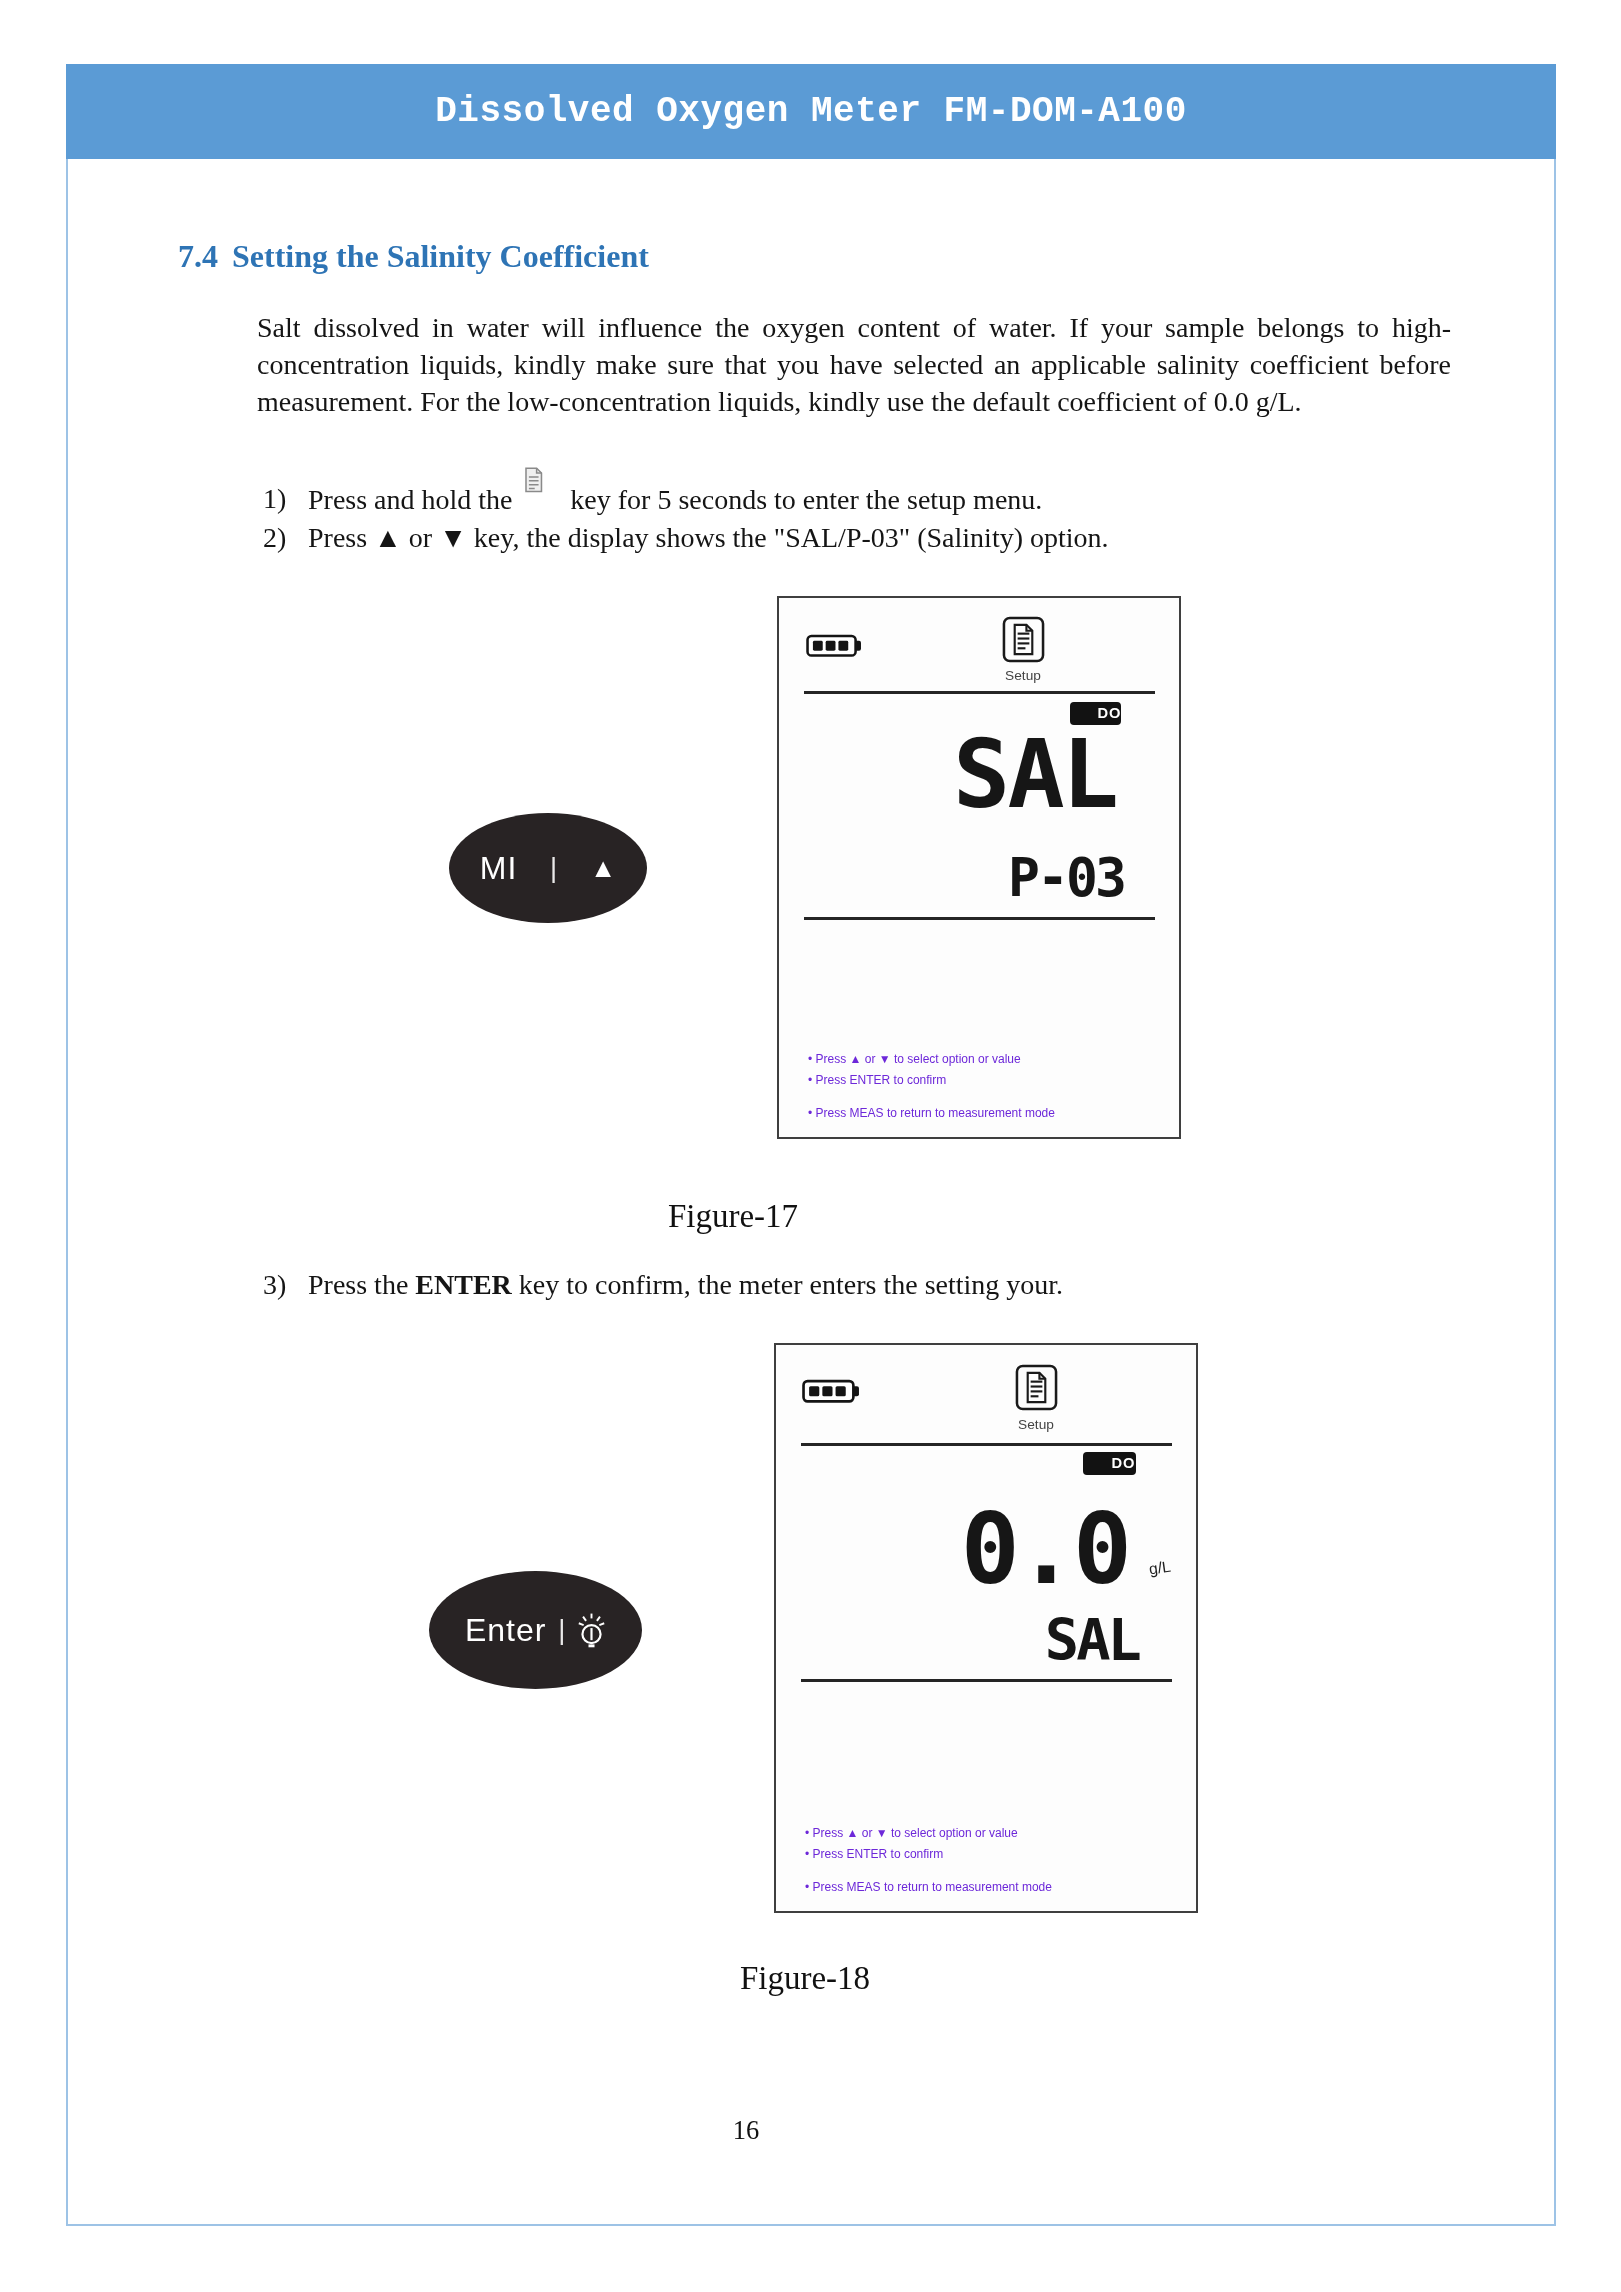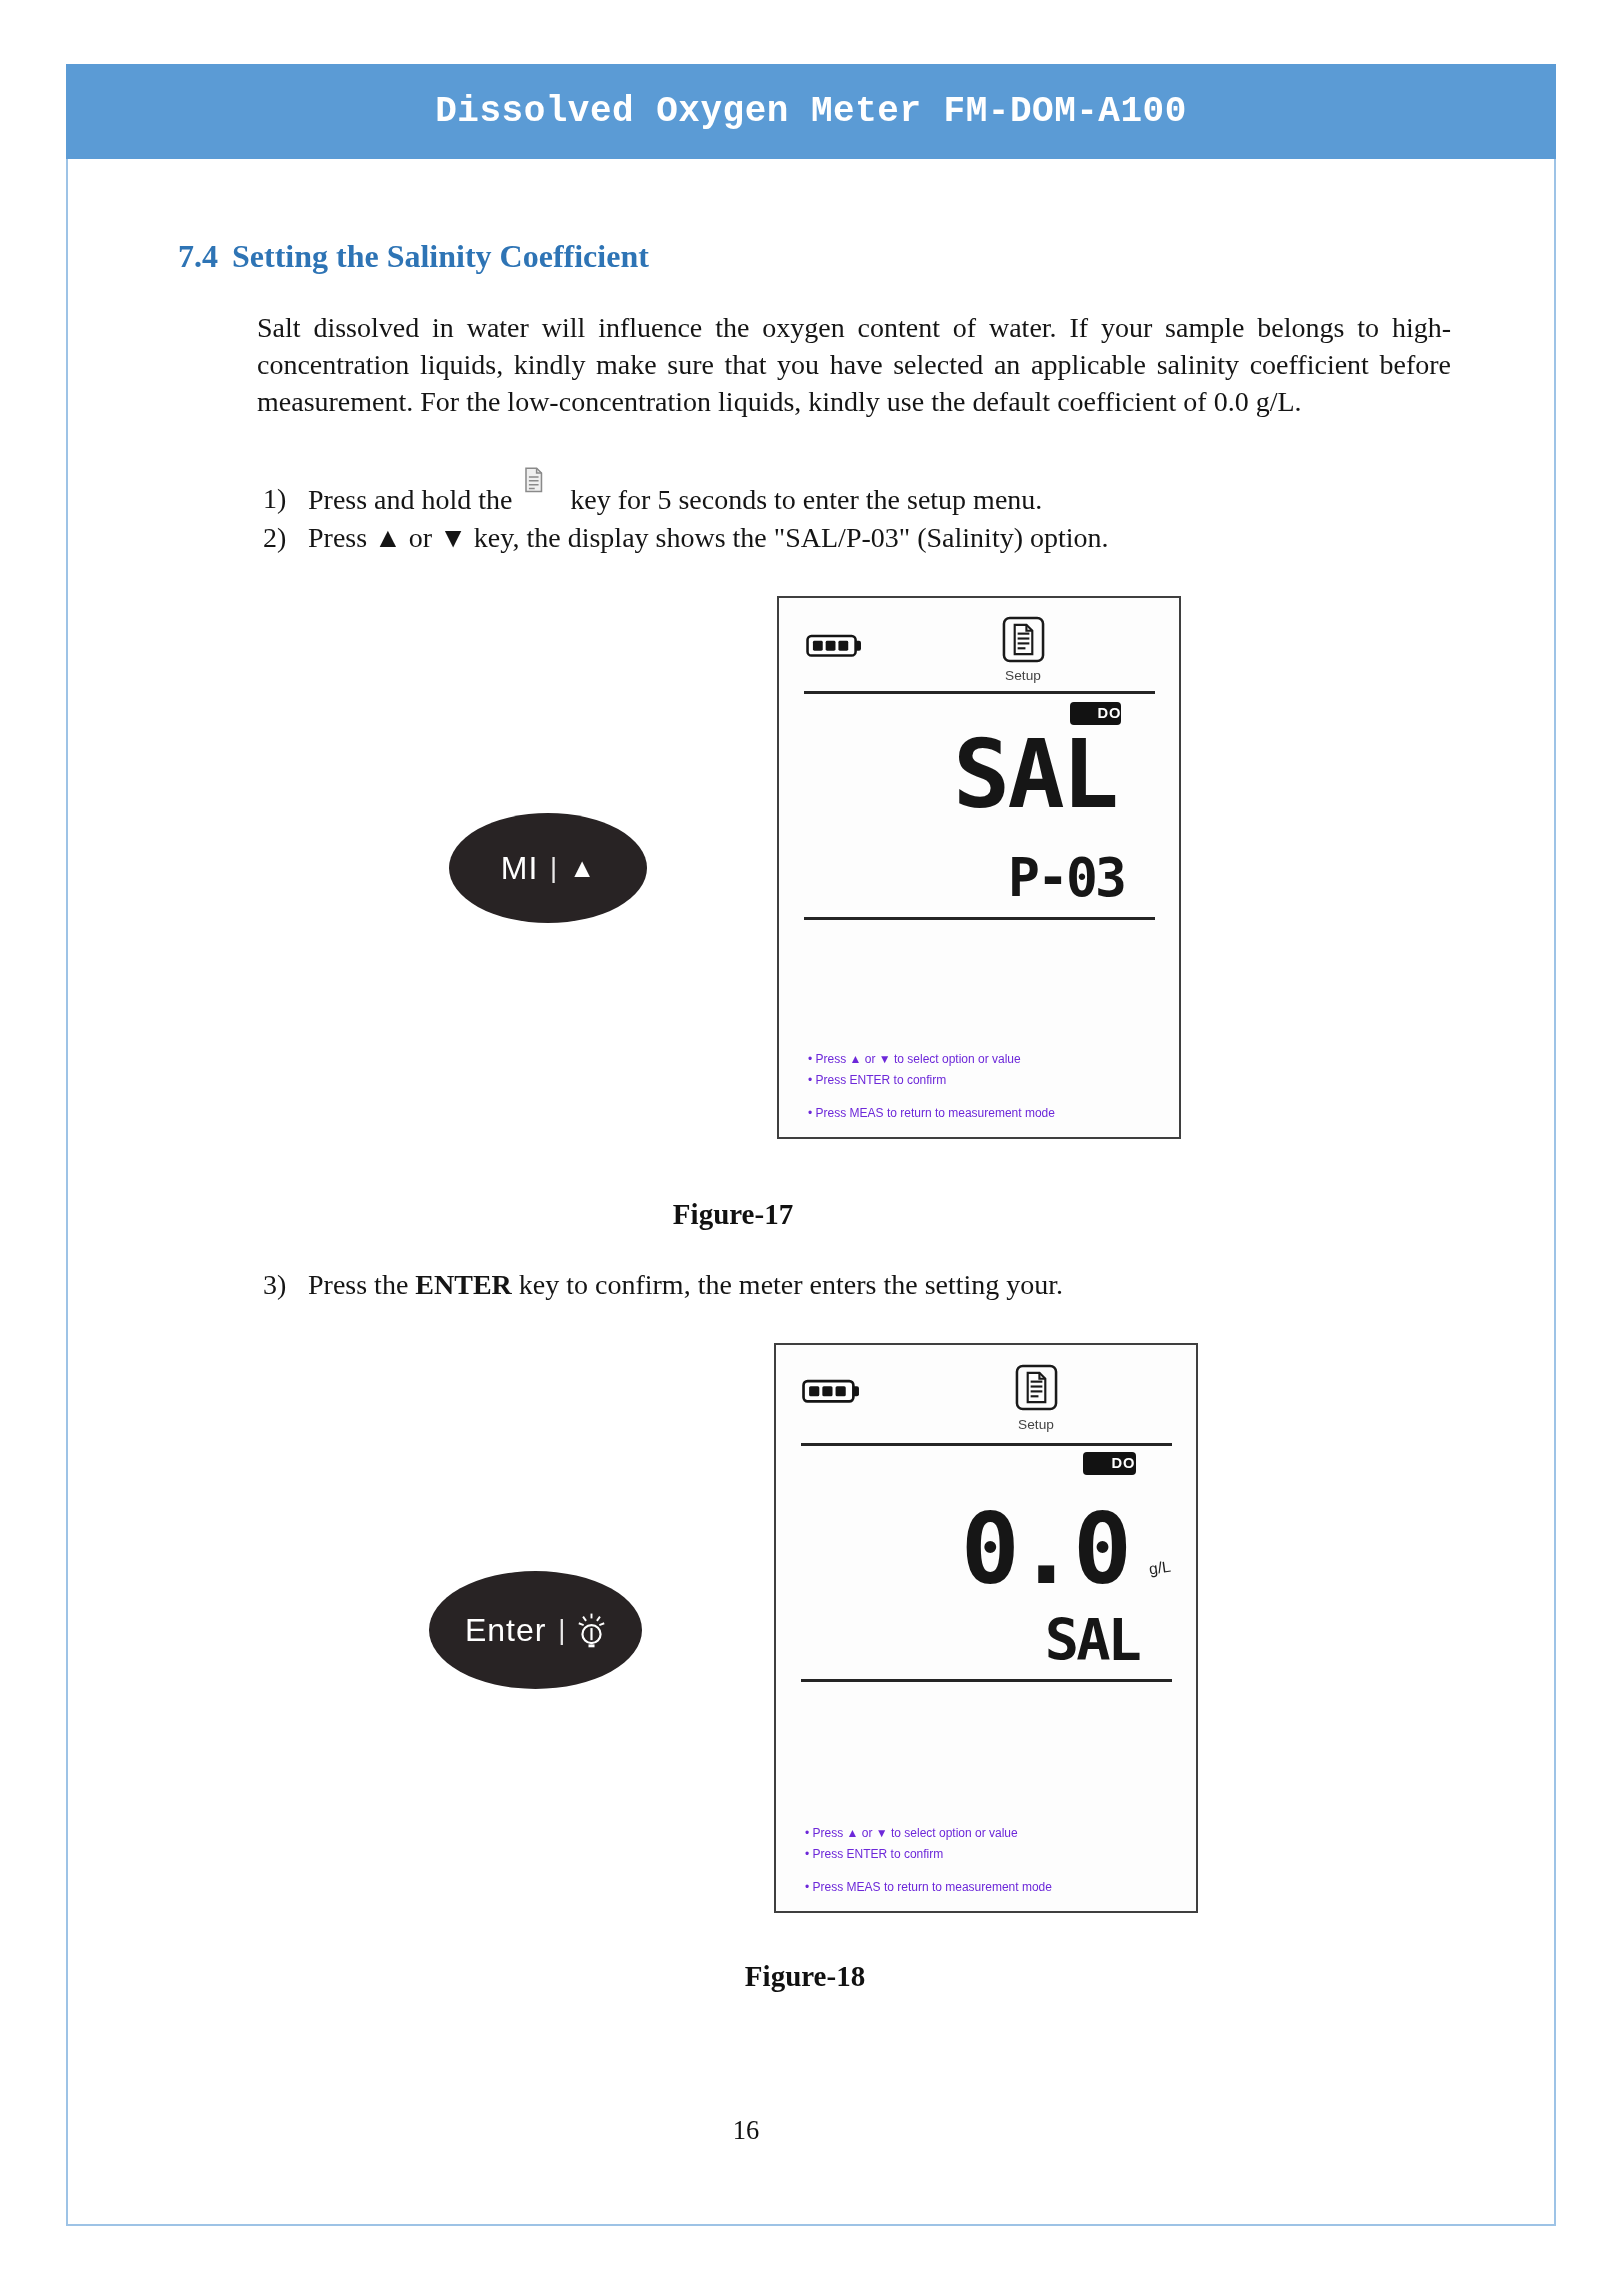--- a/index.html
+++ b/index.html
@@ -129,29 +129,29 @@
   .instr .gap { margin-top: 12.7px; }
   
   .oval-btn {
     position: absolute;
     background: #282324;
     border-radius: 50%;
     display: flex; align-items: center; justify-content: center;
     color: #ffffff;
     font-family: "Liberation Sans", sans-serif;
   }
-  .btn-mi { left: 449px; top: 813px; width: 198px; height: 110px; }
+  .btn-mi { left: 449px; top: 813px; width: 198px; height: 110px; gap: 21px; }
   .btn-enter { left: 429px; top: 1571px; width: 213px; height: 118px; }
   .oval-btn .btn-text { font-size: 32px; letter-spacing: 1px; }
   .oval-btn .btn-divider { font-size: 27.4px; font-weight: 300; margin: 0 11.8px; opacity: 0.9; }
   .oval-btn .btn-arrow { font-size: 26.5px; }
   .figure-caption {
     position: absolute;
-    font-weight: bold;
-    font-size: 29px;
+    font-weight: normal;
+    font-size: 33px;
     color: #111;
     text-align: center;
     width: 294px;
   }
   .caption-17 { left: 586px; top: 1198px; }
   .caption-18 { left: 658px; top: 1960px; }
   .page-number {
     position: absolute;
     left: 0; top: 2115px;
     width: 1492px;

